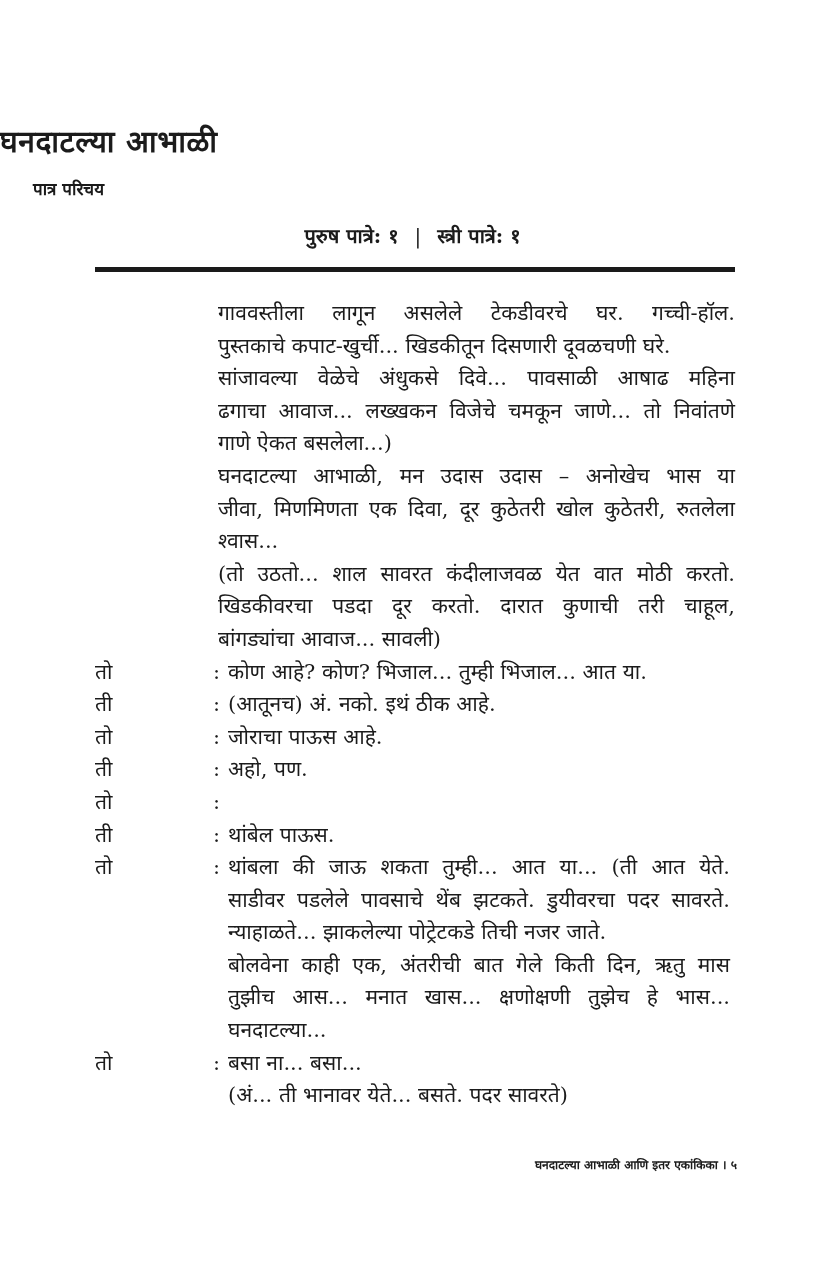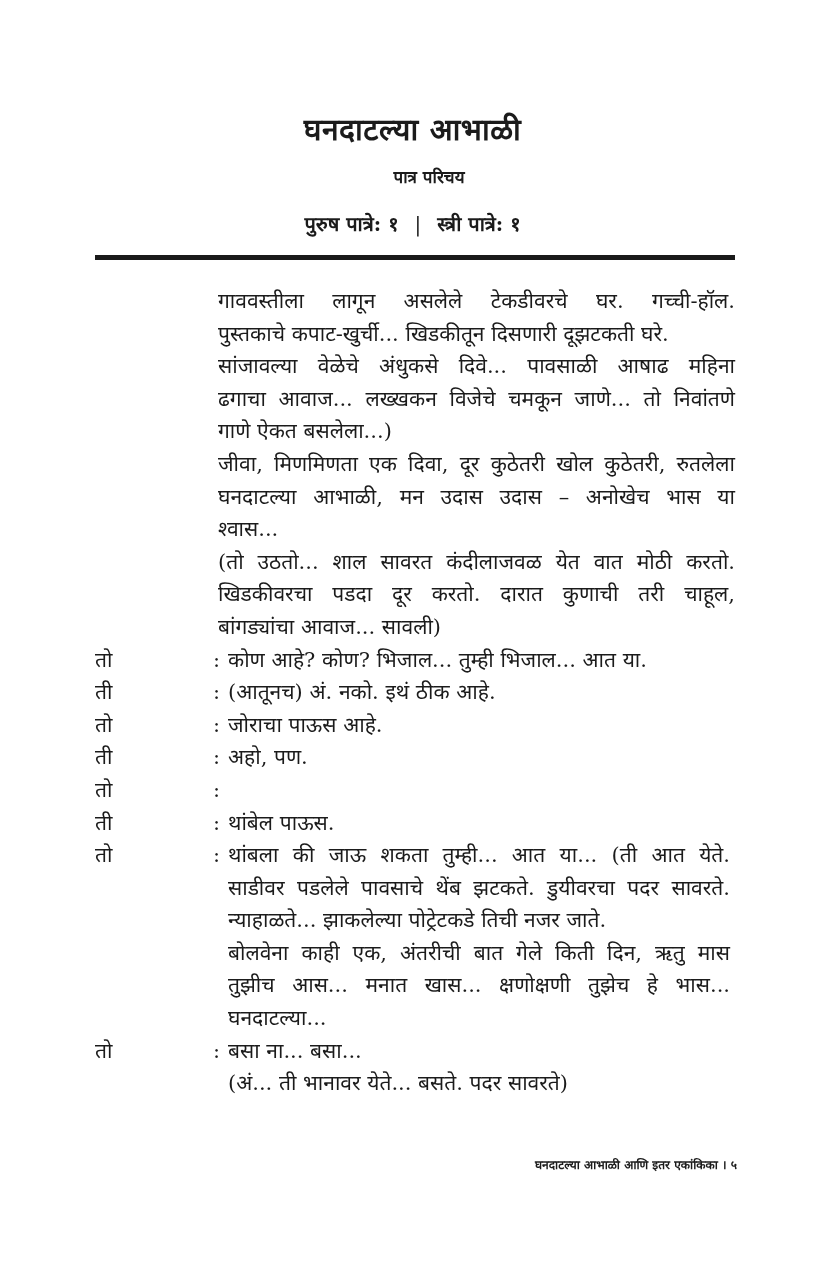--- a/index.html
+++ b/index.html
@@ -7,21 +7,21 @@
     position: relative;
     width: 825px;
     height: 1275px;
     margin: 0 auto;
     background: #ffffff;
     color: #1b1b1b;
     font-family: "DejaVu Serif", "DejaVu Sans", serif;
     overflow: hidden;
   }
   
-  .header { padding-top: 108px; text-align: center; }
+  .header { padding-top: 108px; text-align: left; margin-top: 12px; }
   .title {
     font-size: 30px;
     font-weight: 700;
     letter-spacing: 0.5px;
     margin: 0;
   }
   .subtitle {
     margin-top: 16px;
     font-size: 17px;
     font-weight: 700;
@@ -85,29 +85,29 @@
       <span class="pipe">|</span>
       <span>स्त्री पात्रे: १</span>
     </div>
     <div class="rule"></div>
   </div>
 
   <div class="body">
 
     <div class="stage">
       <div class="line j">गाववस्तीला लागून असलेले टेकडीवरचे घर. गच्ची-हॉल.</div>
-      <div class="line">पुस्तकाचे कपाट-खुर्ची... खिडकीतून दिसणारी दूझटकती घरे.</div>
+      <div class="line">पुस्तकाचे कपाट-खुर्ची... खिडकीतून दिसणारी दूवळचणी घरे.</div>
       <div class="line j">सांजावल्या वेळेचे अंधुकसे दिवे... पावसाळी आषाढ महिना</div>
       <div class="line j">ढगाचा आवाज... लख्खकन विजेचे चमकून जाणे... तो निवांतणे</div>
       <div class="line">गाणे ऐकत बसलेला...)</div>
     </div>
 
     <div class="stage">
+      <div class="line j">घनदाटल्या आभाळी, मन उदास उदास – अनोखेच भास या</div>
       <div class="line j">जीवा, मिणमिणता एक दिवा, दूर कुठेतरी खोल कुठेतरी, रुतलेला</div>
-      <div class="line j">घनदाटल्या आभाळी, मन उदास उदास – अनोखेच भास या</div>
       <div class="line">श्वास...</div>
     </div>
 
     <div class="stage">
       <div class="line j">(तो उठतो... शाल सावरत कंदीलाजवळ येत वात मोठी करतो.</div>
       <div class="line j">खिडकीवरचा पडदा दूर करतो. दारात कुणाची तरी चाहूल,</div>
       <div class="line">बांगड्यांचा आवाज... सावली)</div>
     </div>
 
     <div class="entry">

